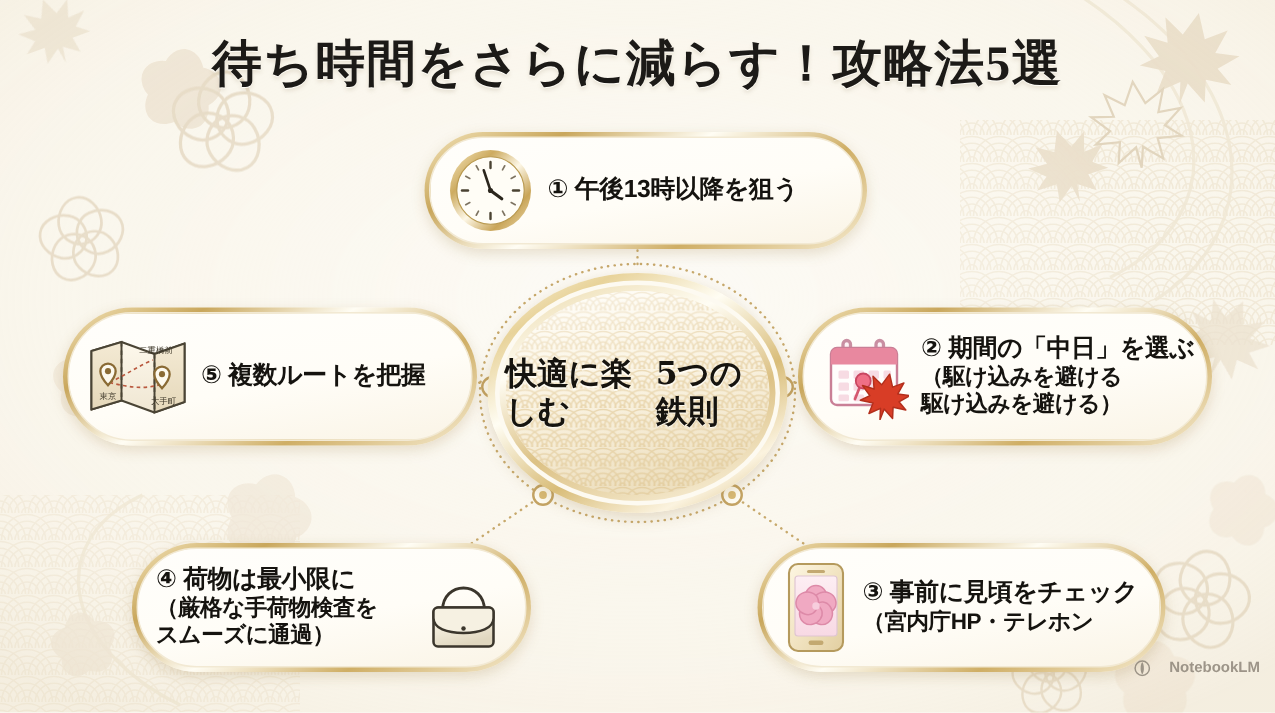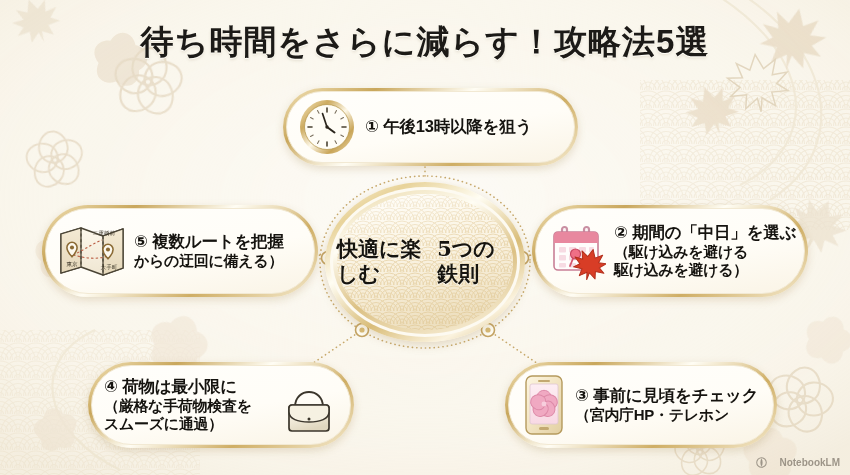--- a/index.html
+++ b/index.html
@@ -29,21 +29,21 @@
   }
   .bg-layer svg { display: block; width: 850px; height: 475px; }
 
   
   .title {
     position: absolute;
     top: 20px;
     left: 0;
     width: 850px;
     text-align: center;
-    font-family: Liberation Sans, sans-serif;
+    font-family: Liberation Serif, serif;
     font-weight: 700;
     font-size: 33px;
     letter-spacing: 1px;
     color: #1c1a17;
     text-shadow: 0 1px 0 #fffdf7, 0 2px 3px rgba(130,110,70,.18);
     z-index: 6;
     white-space: nowrap;
   }
 
   
@@ -161,21 +161,21 @@
   #pill-3 { left: 505px; top: 362px; width: 272px; height: 86px; }
   #pill-4 { left: 88px;  top: 362px; width: 266px; height: 86px; }
   #pill-5 { left: 42px;  top: 205px; width: 276px; height: 92px; }
 
   .icon-box { flex: 0 0 auto; display: flex; align-items: center; justify-content: center; }
 
   
   .watermark {
     position: absolute;
     right: 10px;
-    bottom: 7px;
+    bottom: 24px;
     z-index: 7;
     display: flex;
     align-items: center;
     gap: 12px;
     font-size: 10px;
     font-weight: 700;
     color: #8d8579;
     opacity: .85;
   }
 </style>
@@ -560,21 +560,20 @@
             <circle cx="0" cy="-3" r="2.4" fill="#8a6a34"></circle>
           </g>
 
           <text x="14" y="44" font-size="5.6" text-anchor="middle" font-family="'Liberation Sans', sans-serif" fill="#3c3628">東京</text>
           <text x="46" y="13" font-size="5.6" text-anchor="middle" font-family="'Liberation Sans', sans-serif" fill="#3c3628">二重橋前</text>
           <text x="51" y="47" font-size="5.6" text-anchor="middle" font-family="'Liberation Sans', sans-serif" fill="#3c3628">大手町</text>
         </svg>
       </div>
       <div class="pill-text">
         <span class="l1">⑤ 複数ルートを把握</span>
-        <span class="l3">からの迂回に備える）</span>
       </div>
     </div>
   </div>
 
   <div class="watermark">
     <span style="display:inline-block;width:11px;height:11px;">
       <svg width="11" height="11" viewBox="0 0 12 12" xmlns="http://www.w3.org/2000/svg">
         <circle cx="6" cy="6" r="5.2" fill="none" stroke="#8d8579" stroke-width="1.1"></circle>
         <path d="M6,1.4 C7.6,3.6 7.6,8.4 6,10.6 C4.4,8.4 4.4,3.6 6,1.4 Z" fill="#8d8579"></path>
       </svg>

